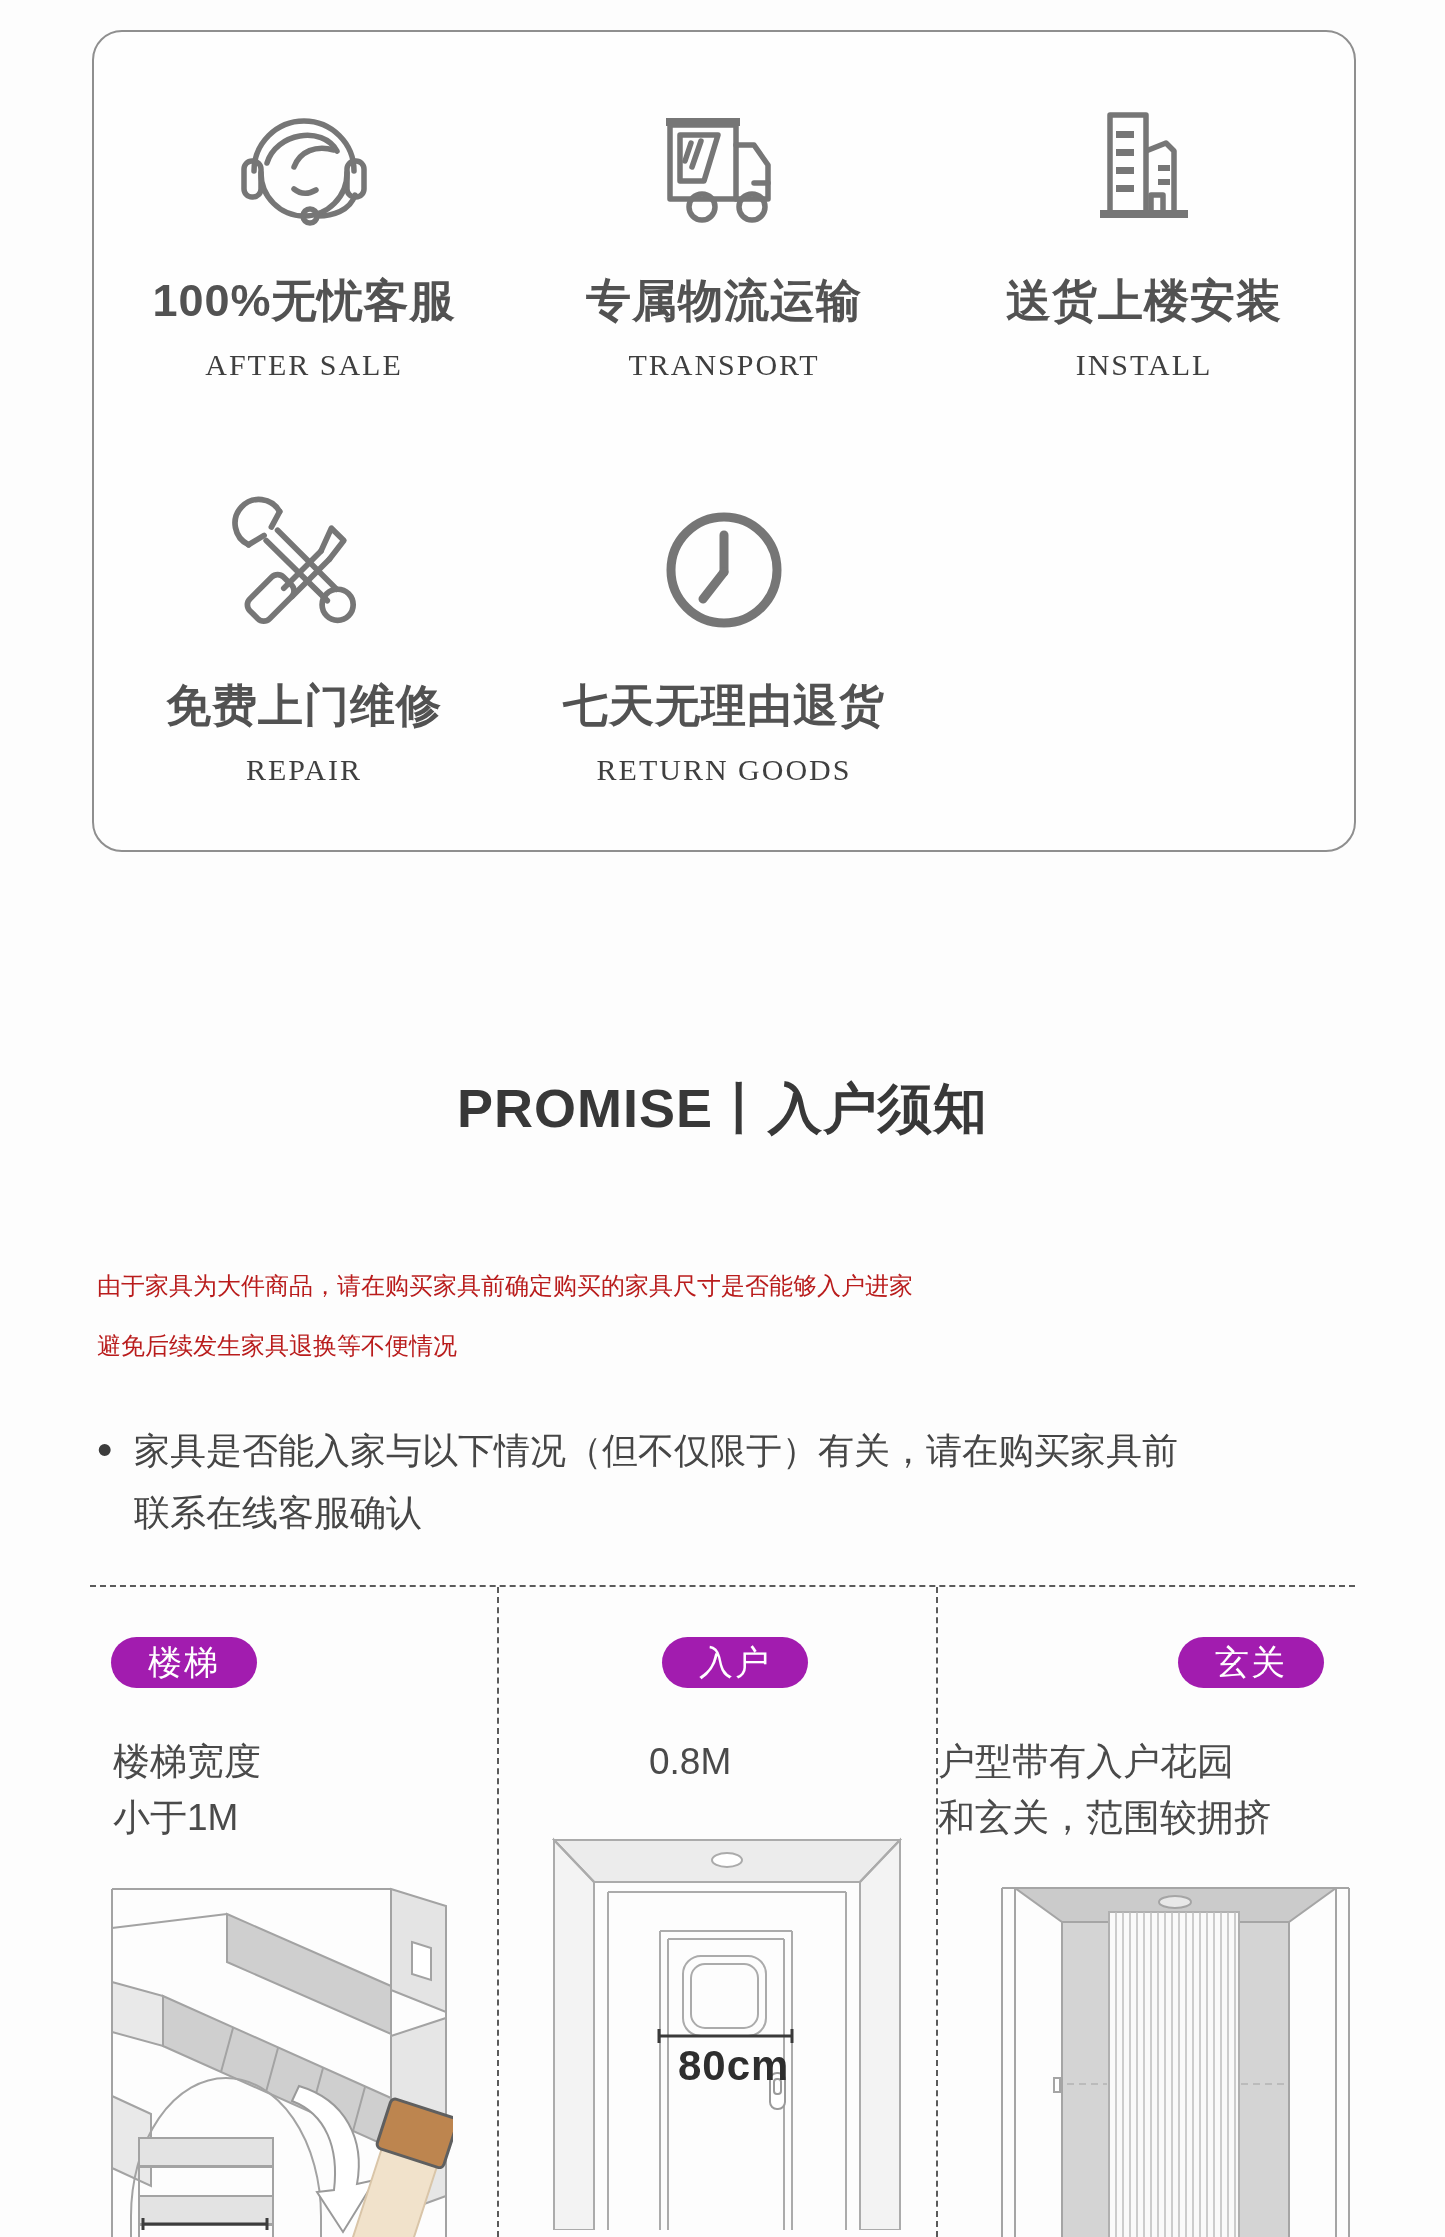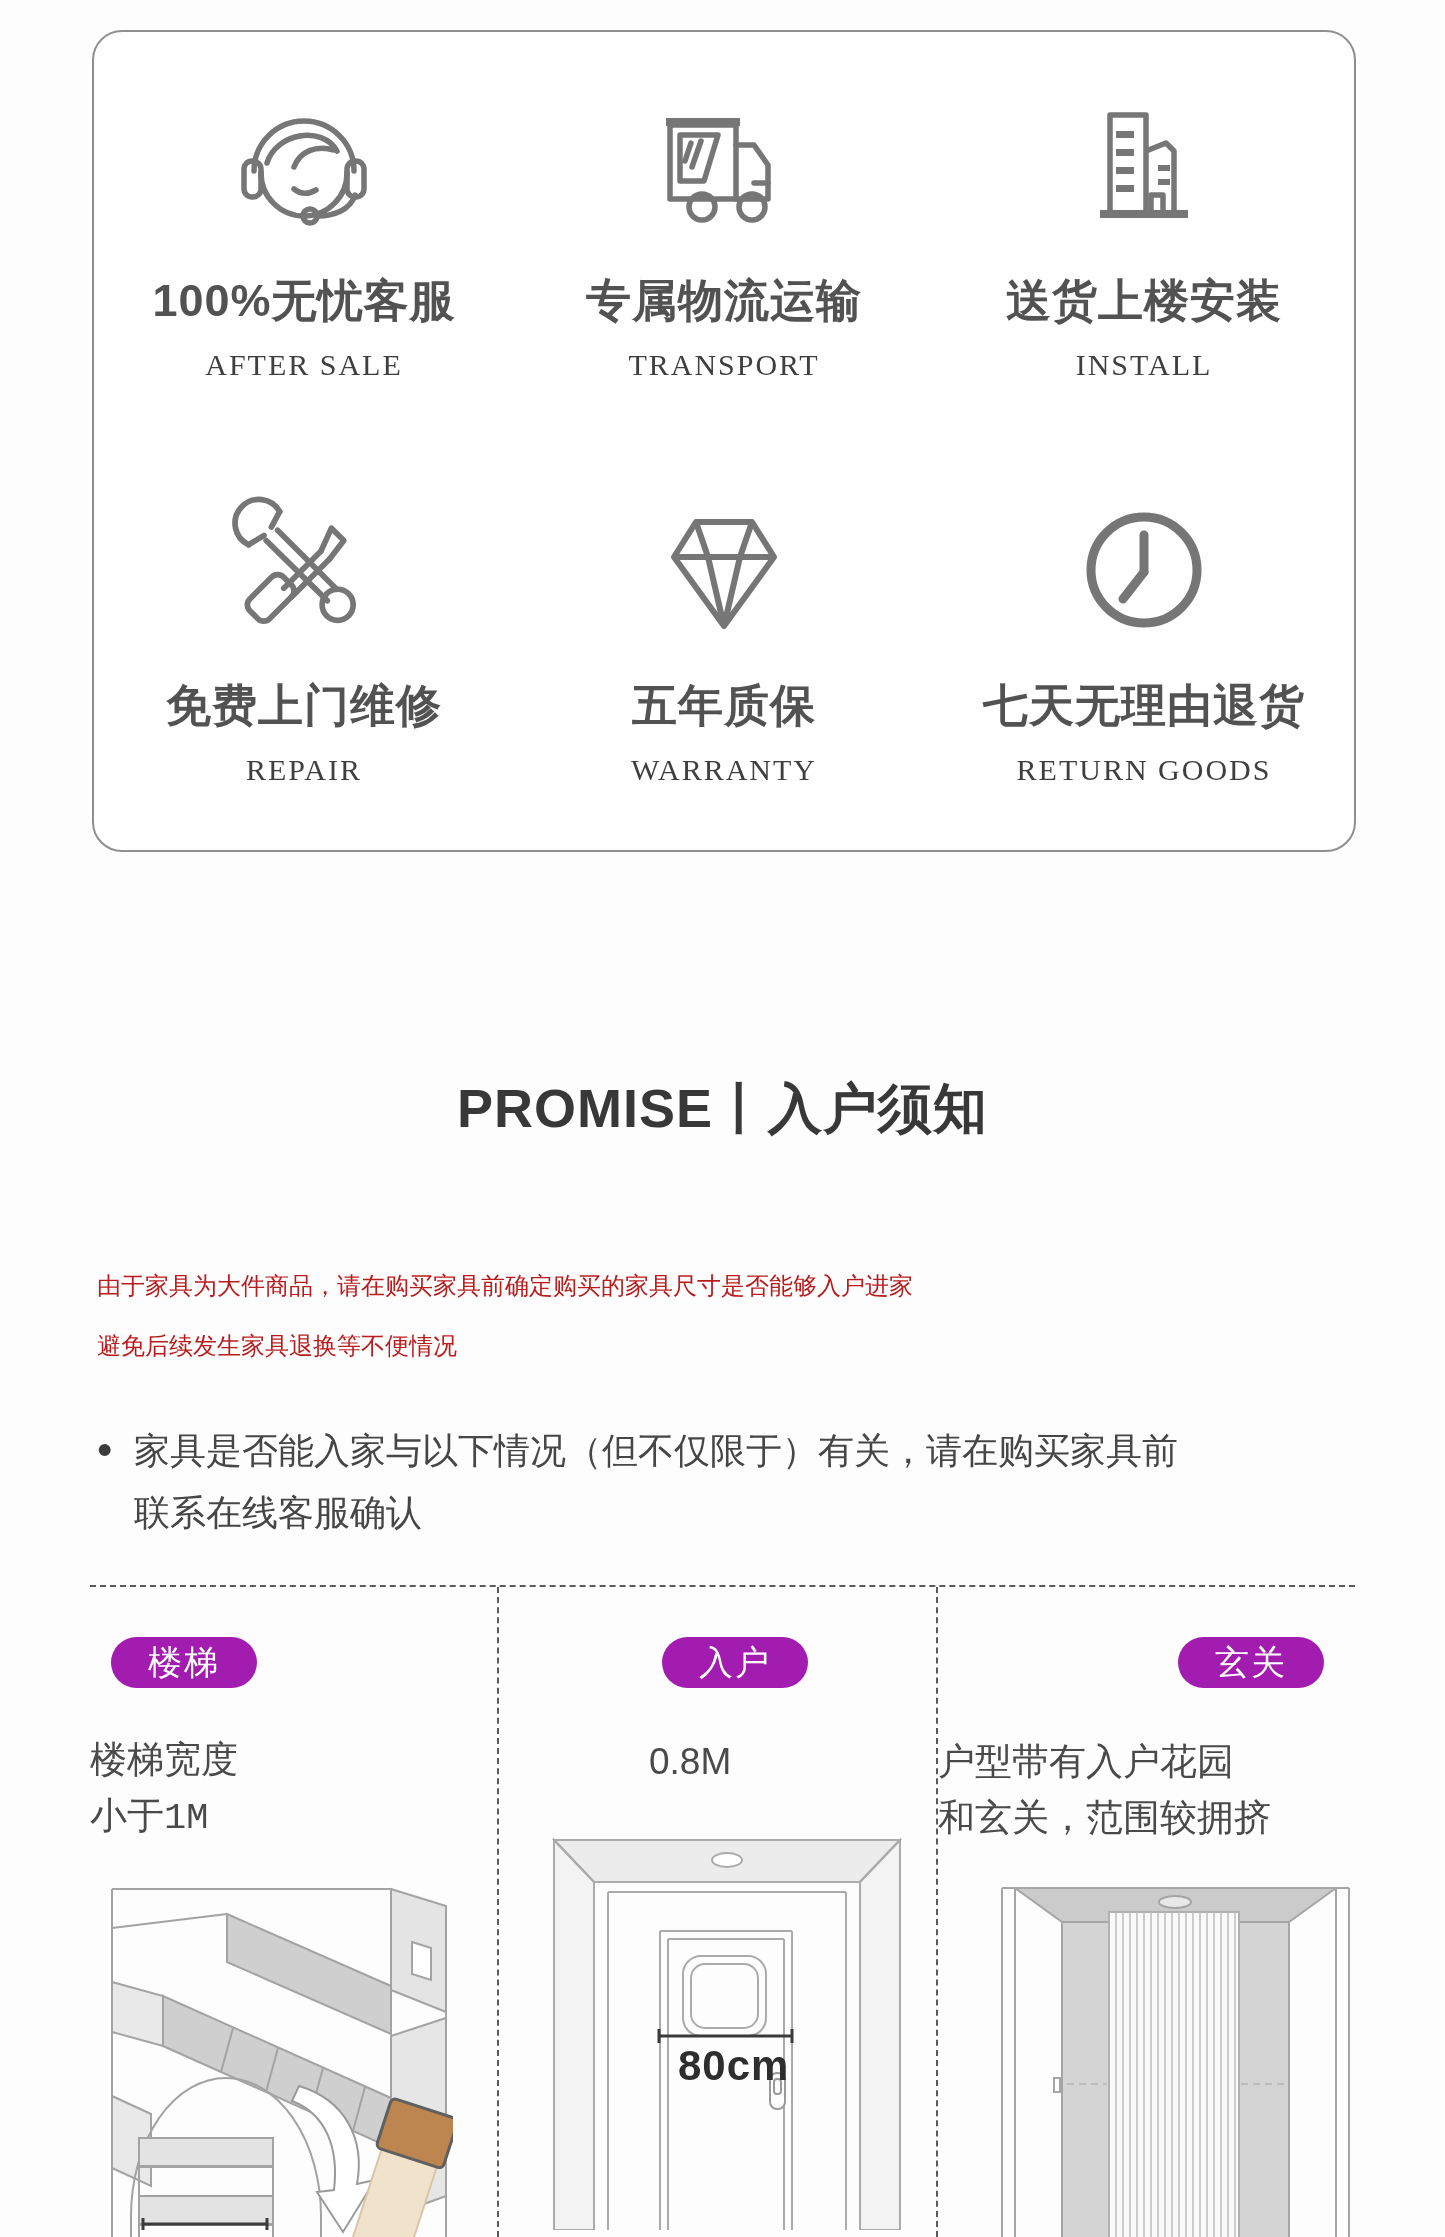--- a/index.html
+++ b/index.html
@@ -31,21 +31,21 @@
   .scol{box-sizing:border-box;}
   .scol-1{width:407px;}
   .scol-2{width:439px;border-left:2px dashed #5a5a5a;}
   .scol-3{flex:1;border-left:2px dashed #5a5a5a;}
   .badge{display:inline-block;margin-top:50px;background:#a21caf;color:#ffffff;
       font-size:34px;line-height:51px;padding:0 37px;border-radius:26px;letter-spacing:2px;}
   .scol-1 .badge{margin-left:21px;}
   .scol-2 .badge{margin-left:163px;}
   .scol-3 .badge{margin-left:240px;}
   .caption{margin-top:46px;font-size:37px;line-height:56px;color:#4a4a4a;}
-  .scol-1 .caption{margin-left:0;font-family:Liberation Mono, monospace;}
+  .scol-1 .caption{margin-left:23px;}
   .scol-2 .caption{margin-left:150px;}
   .scol-3 .caption{margin-right:6px;}
   .illu{margin-top:40px;position:relative;}
   .scol-1 .illu{margin-left:13px;width:350px;}
   .scol-2 .illu{margin-left:53px;width:350px;}
   .scol-3 .illu{margin-left:61px;width:353px;}
   .illu svg{display:block;}
   .door-label{position:absolute;left:126px;top:212px;font-size:42px;font-weight:700;
       color:#2e2e2e;letter-spacing:1px;}
 </style>
@@ -124,32 +124,20 @@
             <path d="M16,48 L31,39"></path>
             <path d="M33,44 L92,102"></path>
             <path d="M44,34 L101,91"></path>
             <circle cx="102" cy="106" r="15"></circle>
           </svg>
         </div>
         <div class="svc-zh">免费上门维修</div>
         <div class="svc-en">REPAIR</div>
       </div>
 
-      <div class="service-item">
-        <div class="icon-box">
-          <svg width="140" height="140" viewBox="0 0 140 140" fill="none" stroke="#767676" stroke-width="6" stroke-linejoin="round">
-            <path d="M42,22 H98 L120,57 L70,126 L20,57 Z"></path>
-            <path d="M20,57 H120"></path>
-            <path d="M42,22 L54,57 L70,126"></path>
-            <path d="M98,22 L86,57 L70,126"></path>
-          </svg>
-        </div>
-        <div class="svc-zh">五年质保</div>
-        <div class="svc-en">WARRANTY</div>
-      </div>
 
       <div class="service-item">
         <div class="icon-box">
           <svg width="140" height="140" viewBox="0 0 140 140" fill="none" stroke="#767676" stroke-linecap="round">
             <circle cx="70" cy="70" r="53" stroke-width="9"></circle>
             <path d="M70,72 L70,35" stroke-width="9"></path>
             <path d="M70,72 L49,99" stroke-width="9"></path>
           </svg>
         </div>
         <div class="svc-zh">七天无理由退货</div>

